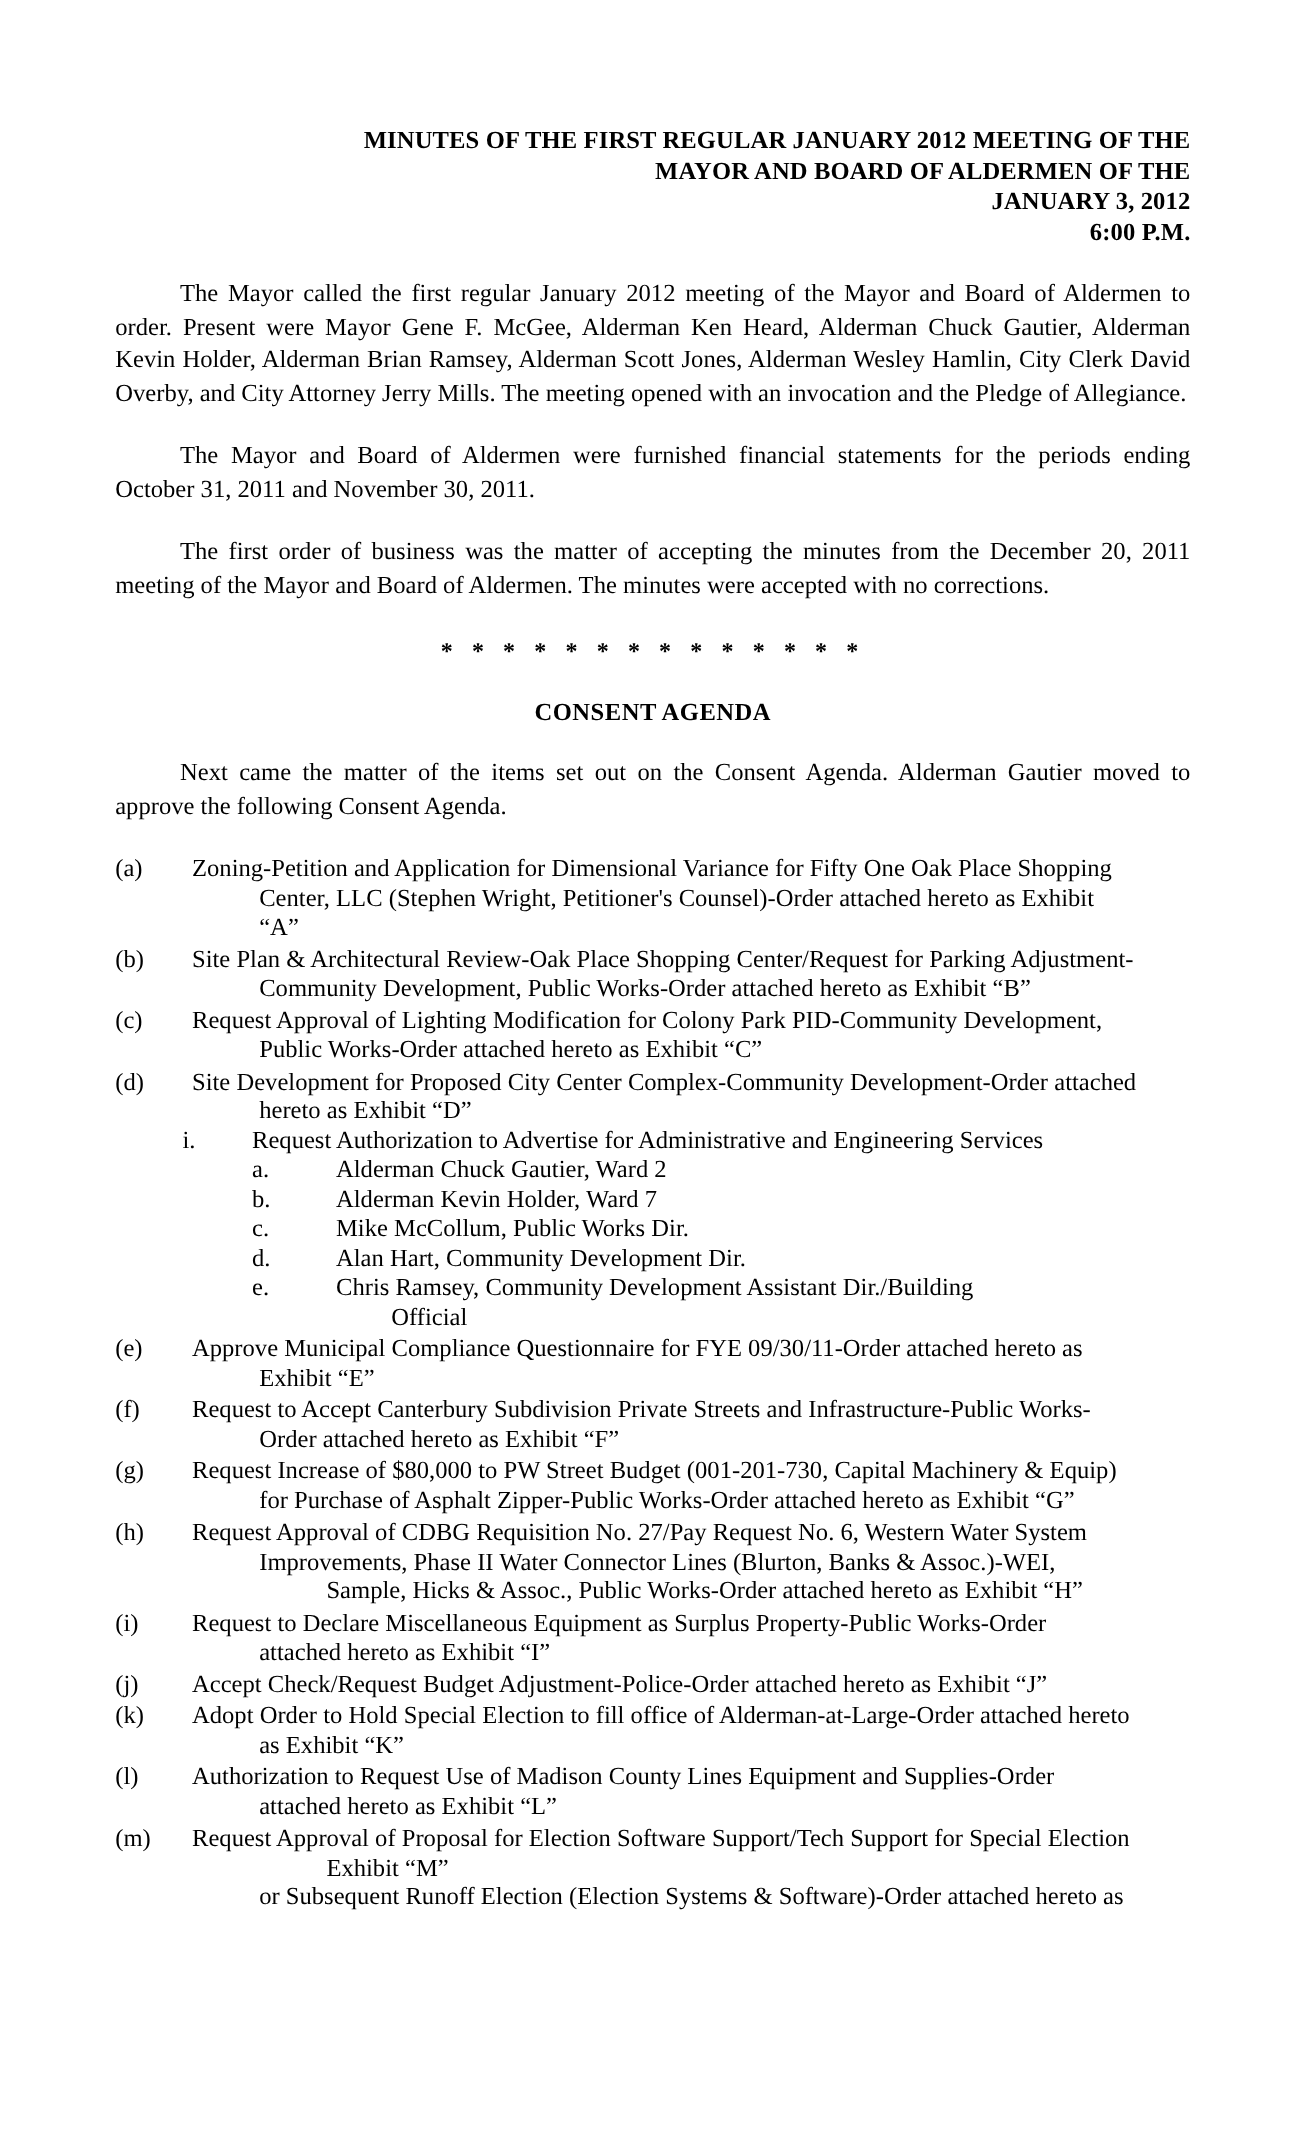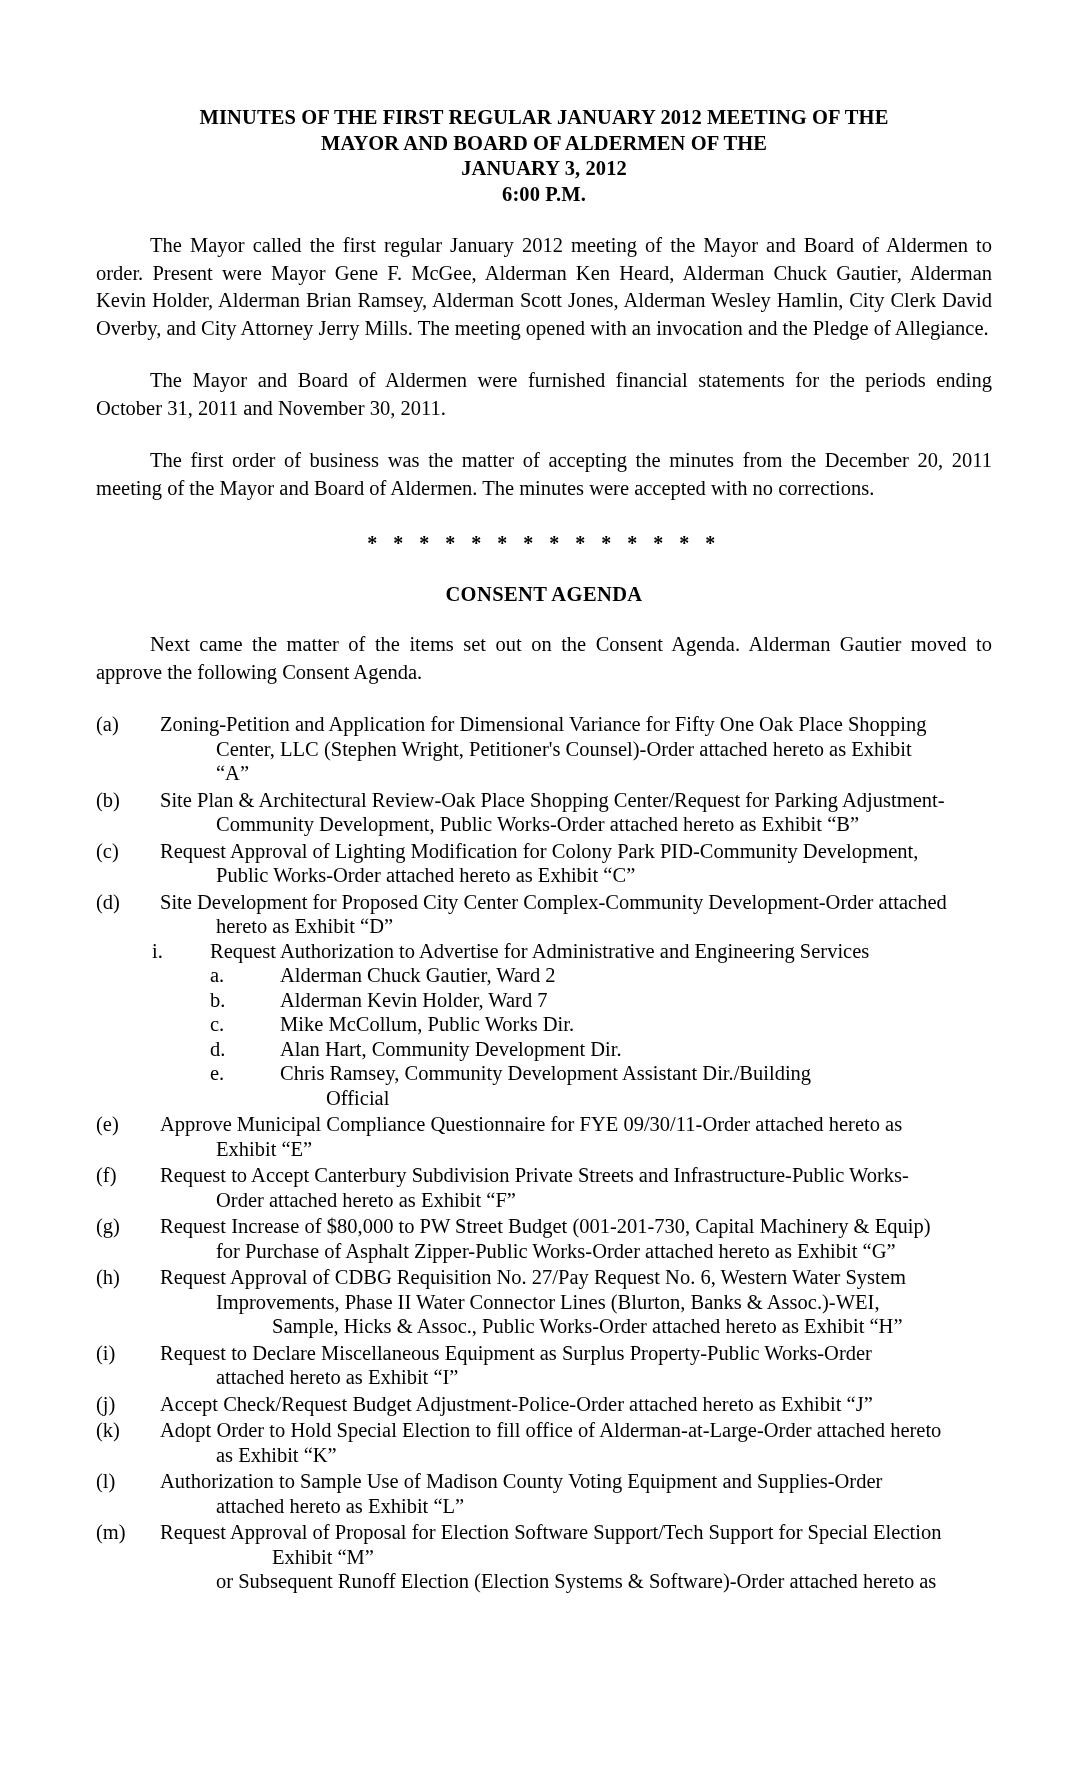--- a/index.html
+++ b/index.html
@@ -22,20 +22,21 @@
   }
   .title-block {
     text-align: center;
     font-weight: bold;
     font-size: 20.5px;
     line-height: 25.5px;
     letter-spacing: 0.1px;
   }
   .title-line {
     white-space: nowrap;
+    text-align: right;
   }
   .para {
     font-size: 20.5px;
     line-height: 27.5px;
     text-align: justify;
     text-indent: 54px;
     margin-top: 25px;
   }
   .stars {
     text-align: center;
@@ -239,21 +240,21 @@
       <div class="label">(k)</div>
       <div class="body">
         <span>Adopt Order to Hold Special Election to fill office of Alderman-at-Large-Order attached hereto</span>
         <span class="cont">as Exhibit “K”</span>
       </div>
     </div>
 
     <div class="item">
       <div class="label">(l)</div>
       <div class="body">
-        <span>Authorization to Sample Use of Madison County Voting Equipment and Supplies-Order</span>
+        <span>Authorization to Request Use of Madison County Lines Equipment and Supplies-Order</span>
         <span class="cont">attached hereto as Exhibit “L”</span>
       </div>
     </div>
 
     <div class="item">
       <div class="label">(m)</div>
       <div class="body">
         <span>Request Approval of Proposal for Election Software Support/Tech Support for Special Election</span>
         <span class="cont" style="padding-left:112px">Exhibit “M”</span>
         <span class="cont">or Subsequent Runoff Election (Election Systems &amp; Software)-Order attached hereto as</span>

